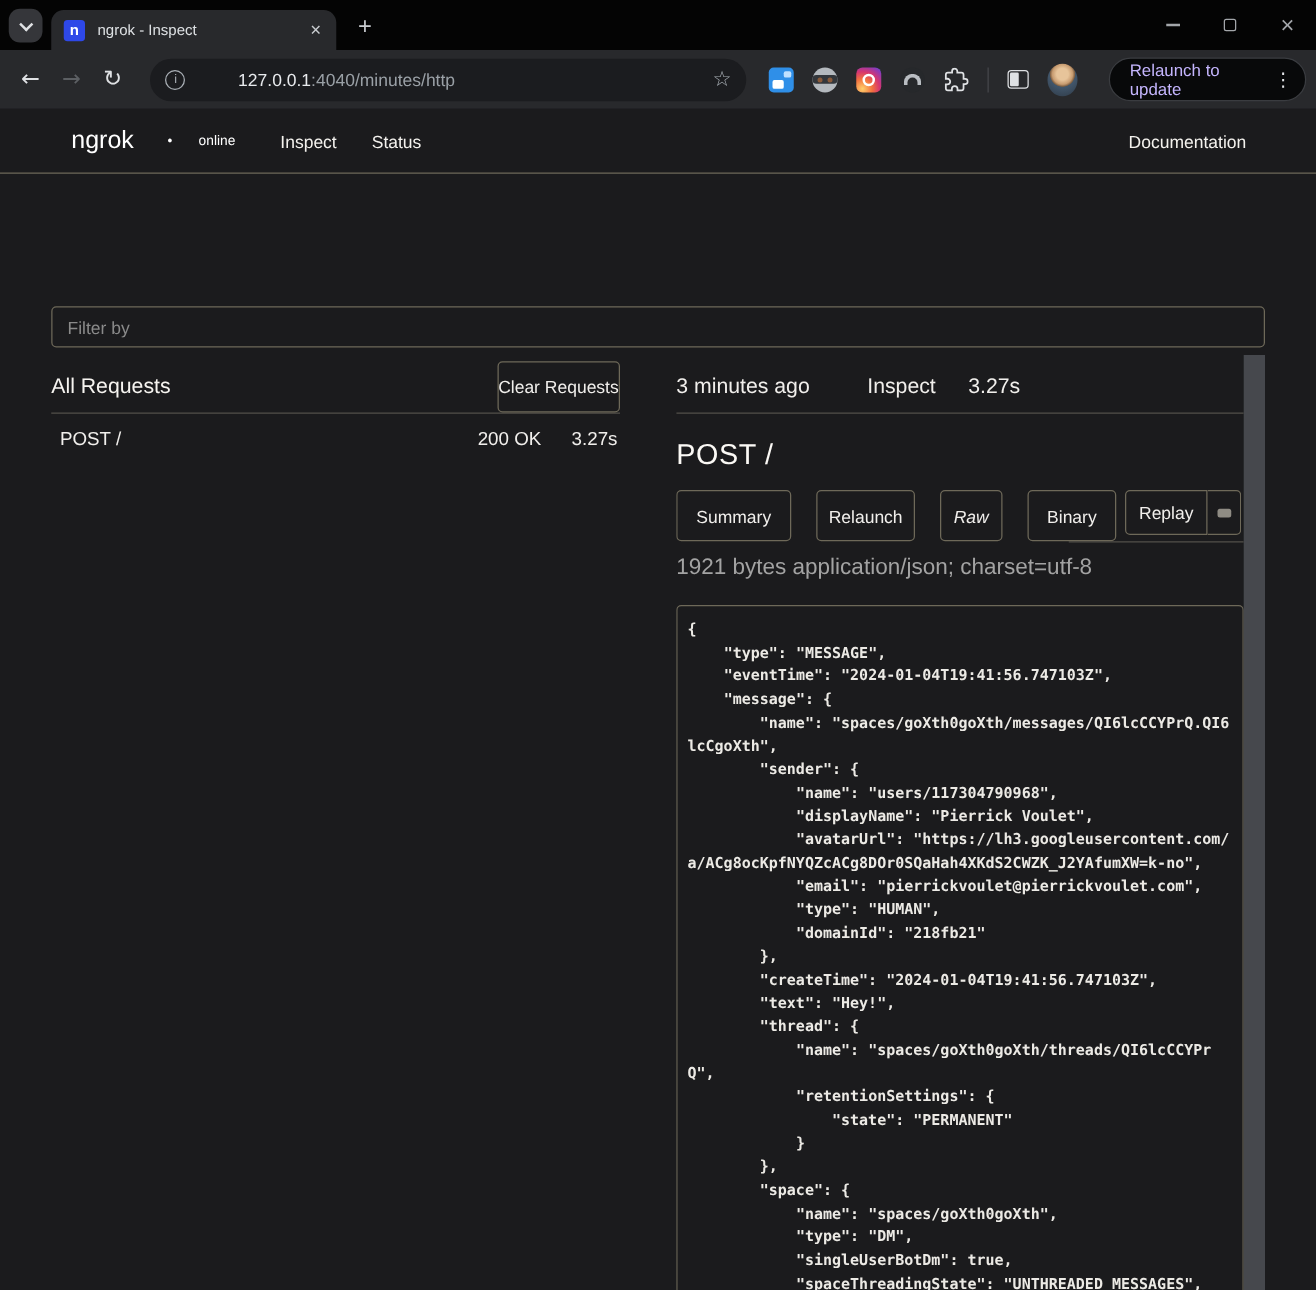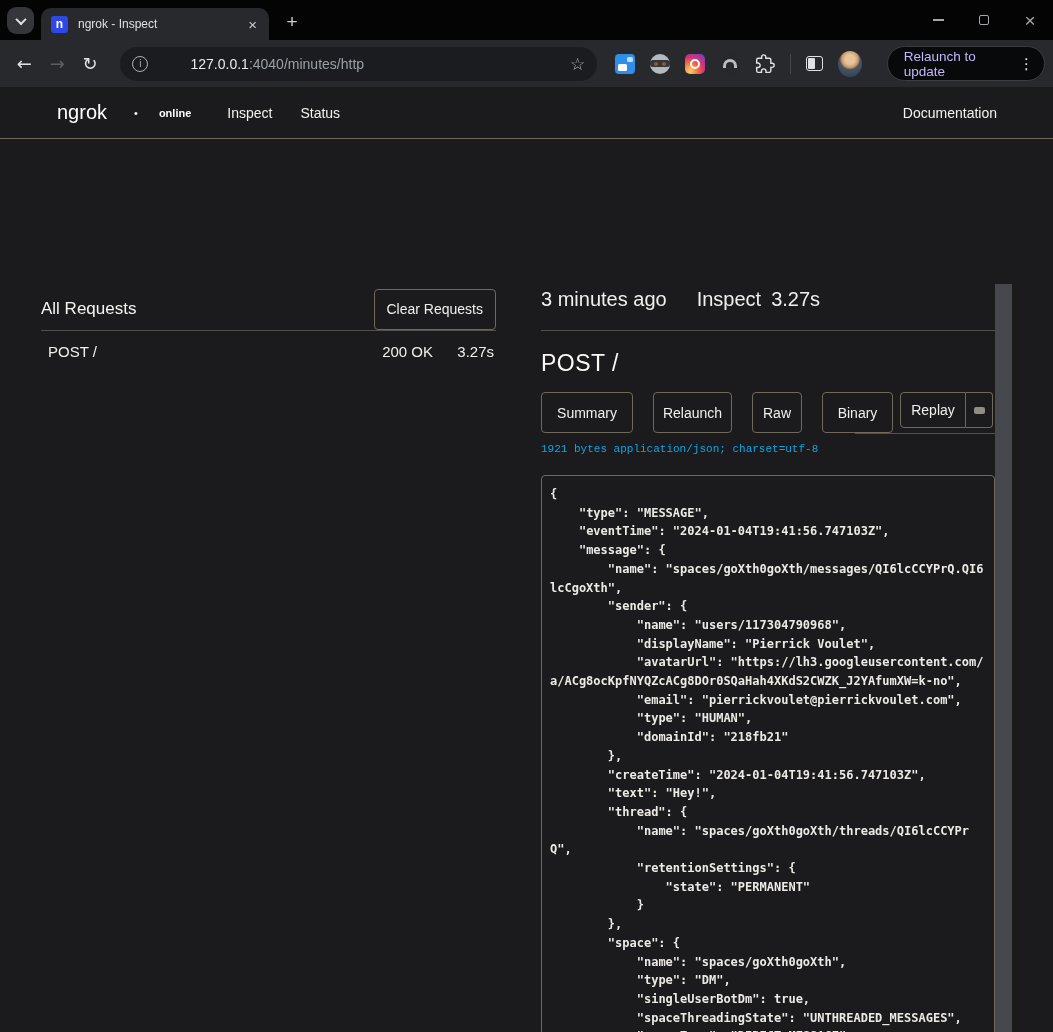--- a/index.html
+++ b/index.html
@@ -62,58 +62,58 @@
   .relaunch { margin-left:10px; height:35px; border-radius:18px; background:#08090a; border:1px solid #3a3c40;
     display:flex; align-items:center; padding:0 10px 0 16px; cursor:pointer; }
   .relaunch .lbl { font-size:13.5px; color:#c4b5fd; }
   .relaunch .kebab { margin-left:10px; font-size:15px; color:#e3e5e8; font-family:"DejaVu Sans", sans-serif; }
 
   
   .page { position:relative; height:945px; background:#1b1b1d; overflow:hidden; }
   .nav { height:52px; display:flex; align-items:center; padding:0 56px 0 57px; border-bottom:1px solid #6e6959; }
   .brand { font-size:20px; color:#fff; cursor:pointer; }
   .dot { margin-left:27px; font-size:11px; color:#fff; }
-  .online { margin-left:21px; font-size:11px; font-weight:bold; color:#fff; }
+  .online { margin-left:21px; font-size:11px; font-weight:normal; color:#fff; }
   .navlink { font-size:14px; color:#f4f2ee; cursor:pointer; }
   .nav .spacer { flex:1; }
   .container { position:absolute; left:41px; right:41px; top:139px; bottom:0; }
   .filter { margin-top:19px; width:100%; height:33px; background:transparent; border:1px solid #6e6959;
     border-radius:4px; color:#eee; font-size:14px; padding:0 12px; font-family:"Liberation Sans", sans-serif; outline:none; }
   .filter::placeholder { color:#8a8a8a; }
   .cols { position:absolute; left:0; right:0; top:52px; bottom:0; }
 
   .left-col { position:absolute; left:0; top:0; width:455px; }
   .left-head { margin-top:10px; height:42px; display:flex; align-items:center; justify-content:space-between; }
   .all-req { font-size:17px; color:#f6f4f0; }
   .btn { background:transparent; border:1px solid #6e6959; border-radius:4px; color:#f1efec;
     font-size:14px; font-family:"Liberation Sans", sans-serif; cursor:pointer; }
-  .clear-btn { height:41px; padding:0 12px; }
+  .clear-btn { height:41px; padding:0 0; }
   .hline { border-bottom:1px solid #53504a; }
   .req-row { height:40px; display:flex; align-items:center; padding-left:7px; font-size:15px; cursor:pointer; }
   .req-row .method { flex:1; }
   .req-row .status { margin-right:17px; }
   .req-row .dur { width:44px; text-align:right; margin-right:2px; }
 
   .right-col { position:absolute; left:500px; top:6px; right:0; bottom:0; overflow:hidden; padding-right:17px; }
-  .meta-row { margin-top:4px; height:42px; display:flex; align-items:flex-start; font-size:20px; }
+  .meta-row { margin-top:4px; height:42px; display:flex; align-items:center; font-size:17px;gap:16px; }
   .meta-row .ago { }
   .meta-row .dlabel { margin-left:30px; }
   .meta-row .dval { margin-left:10px; }
   .detail-title { margin-top:19px; font-size:23px; color:#fbf9f5; letter-spacing:0.5px; }
   .tabs-row { position:relative; margin-top:15px; height:42px; }
   .tabs-row .tabs { display:flex; gap:20px; }
   .tabbtn { height:41px; text-align:center; }
-  .tab-summary { width:92px; } .tab-headers { width:79px; } .tab-raw { width:50px; } .tab-binary { width:71px; }
+  .tab-summary { width:92px; } .tab-headers { width:79px; } .tab-raw { width:50px;font-style:italic; } .tab-binary { width:71px; }
   .underline { position:absolute; left:314px; right:0; bottom:0; height:1px; background:#53504a; }
   .replay-group { position:absolute; right:2px; top:0; height:20px; display:flex; }
   .replay-btn { width:66px; height:36px; border-radius:4px 0 0 4px; }
   .replay-dd { width:27px; height:36px; border-left:0; border-radius:0 4px 4px 0;
     display:flex; align-items:center; justify-content:center; }
   .dd-dash { width:11px; height:7px; border-radius:2px; background:#8f8c84; }
-  .meta-bytes { margin-top:9px; font-size:11px; color:#0ea5e9;font-family:Liberation Mono, monospace; }
+  .meta-bytes { margin-top:9px; font-size:18px; color:#a3a3a3; }
   .code-box { margin-top:20px; width:454px; height:680px; border:1px solid #6e6959; border-radius:4px;
     padding:9px 8px; overflow:hidden; }
   .code { font-family:"DejaVu Sans Mono", monospace; font-size:12px; line-height:18.7px; font-weight:bold;
     color:#eceae5; white-space:pre-wrap; word-break:break-all; }
   .scrollbar { position:absolute; right:0; top:0; bottom:0; width:17px; background:#27282a; cursor:pointer; }
   .scroll-thumb { position:absolute; left:0; right:0; top:0; height:100%; background:#46484d; }
 </style>
 </head>
 <body>
 
@@ -189,20 +189,21 @@
       <span class="brand">ngrok</span>
       <span class="dot">•</span>
       <span class="online">online</span>
       <span class="navlink" style="margin-left:36px;">Inspect</span>
       <span class="navlink" style="margin-left:28px;">Status</span>
       <span class="spacer"></span>
       <span class="navlink">Documentation</span>
     </div>
 
     <div class="container">
+      <input class="filter" placeholder="Filter by" style="">
 
       <div class="cols">
 
         <div class="left-col">
           <div class="left-head">
             <span class="all-req">All Requests</span>
             <button class="btn clear-btn">Clear Requests</button>
           </div>
           <div class="hline"></div>
           <div class="req-row">

